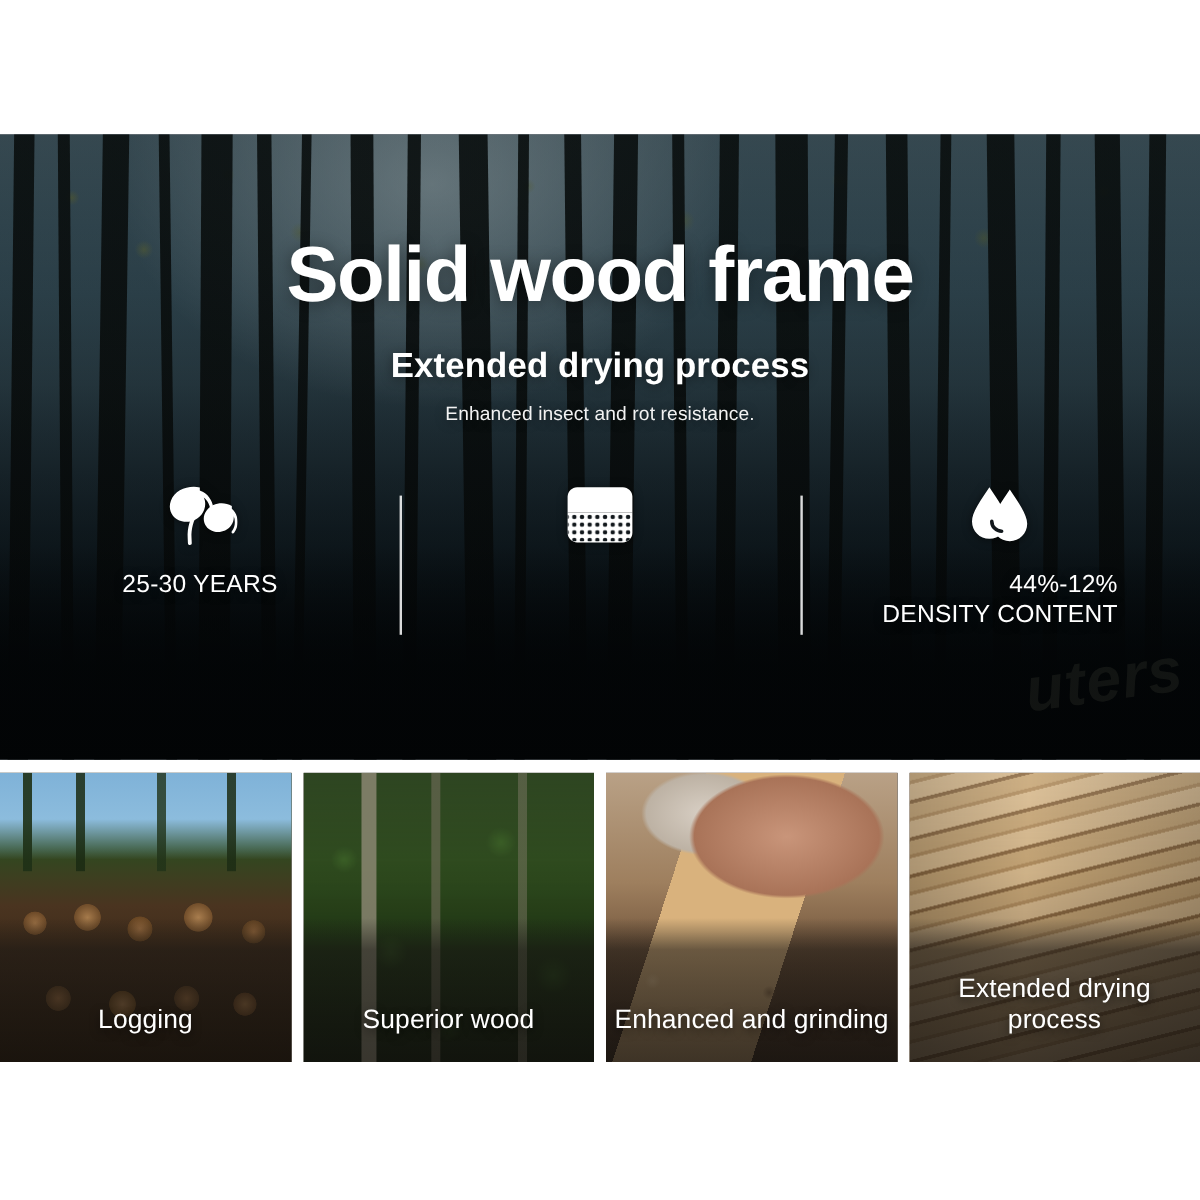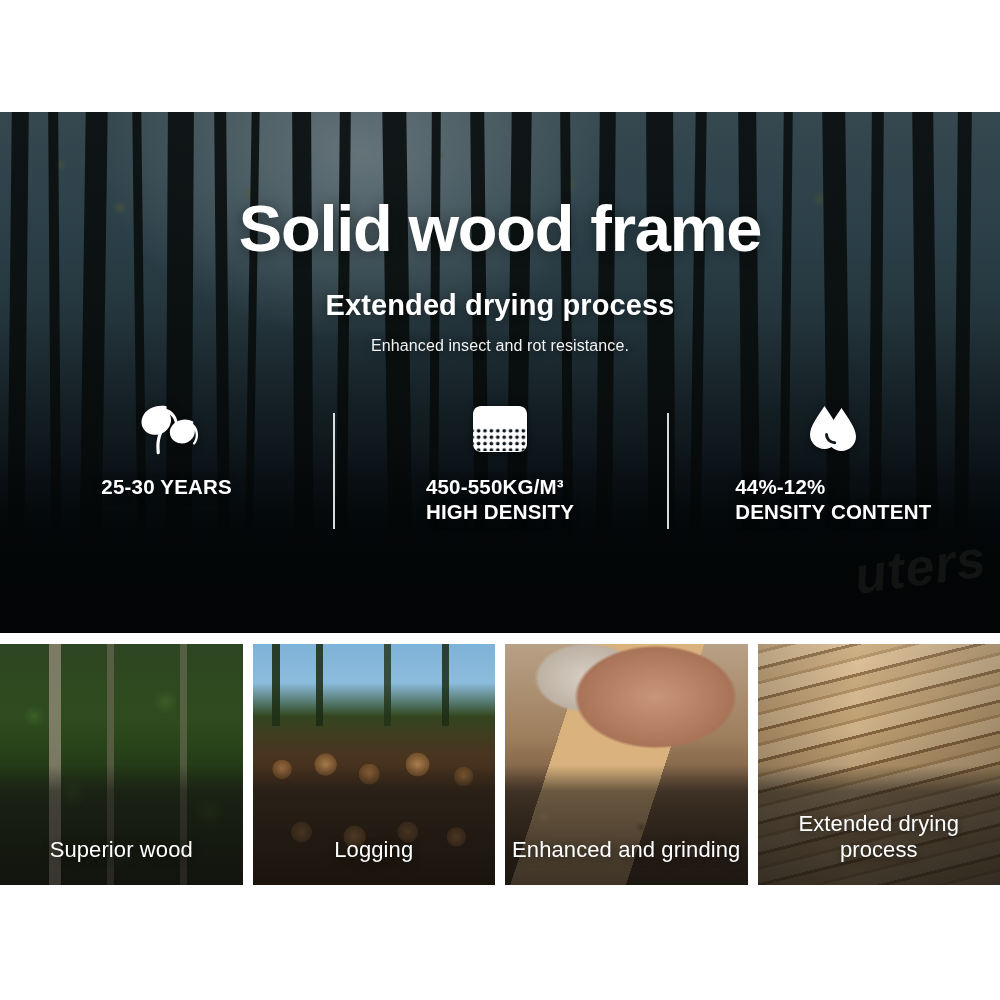--- a/index.html
+++ b/index.html
@@ -103,22 +103,22 @@
   .feature + .feature::before {
     content:""; position:absolute; left:0; top:15px;
     width:2px; height:116px; background:rgba(255,255,255,.85);
   }
   .ficon {
     height:64px; display:flex; align-items:center; justify-content:center;
     margin-bottom:12px;
   }
   .ficon svg { display:block; filter:drop-shadow(0 1px 4px rgba(0,0,0,.5)); }
   .ftext {
-    font-size:20.5px; font-weight:700; line-height:1.22;
-    letter-spacing:.2px; text-align:left;
+    font-size:20.5px; font-weight:400; line-height:1.22;
+    letter-spacing:.2px; text-align:right;
     text-shadow:0 2px 8px rgba(0,0,0,.55);
   }
   .ftext .l2 { display:block; }
 
   
   .strip {
     position:absolute; left:0; top:644px; width:1000px; height:241px;
     display:flex; gap:10px;
   }
   .card { position:relative; flex:1 1 0; overflow:hidden; background:#2b2620; }
@@ -279,24 +279,20 @@
               <defs>
                 <pattern id="holes" x="0" y="0" width="6.4" height="6.4" patternUnits="userSpaceOnUse">
                   <circle cx="3.2" cy="3.2" r="1.85" fill="#12181c"></circle>
                 </pattern>
               </defs>
               <path d="M4 12c0-4.4 3.6-8 8-8h38c4.4 0 8 3.6 8 8v13H4z" fill="#ffffff"></path>
               <path d="M4 25h54v17c0 4.4-3.6 8-8 8H12c-4.4 0-8-3.6-8-8z" fill="#ffffff"></path>
               <path d="M4 26.5h54v16c0 3.6-2.9 6.5-6.5 6.5h-41C6.9 49 4 46.1 4 42.5z" fill="url(#holes)"></path>
             </svg>
           </div>
-          <div class="ftext">
-            <span>450-550KG/M³</span>
-            <span class="l2">HIGH DENSITY</span>
-          </div>
         </div>
 
         <div class="feature">
           <div class="ficon">
             <svg width="62" height="56" viewBox="0 0 62 56" fill="#ffffff">
               <path d="M22.5 4C16 14 8 24.5 8 32.5 8 40.5 14.5 47 22.5 47S37 40.5 37 32.5C37 24.5 29 14 22.5 4z"></path>
               <path d="M39.5 6C33 16 25 26.5 25 34.5 25 42.5 31.5 49 39.5 49S54 42.5 54 34.5C54 26.5 46 16 39.5 6z"></path>
               <path d="M24.5 32.5c0 4.5 3.7 8.2 8.2 8.2" fill="none" stroke="#12181c" stroke-width="3" stroke-linecap="round"></path>
             </svg>
           </div>
@@ -307,29 +303,29 @@
         </div>
 
 
       </div>
     </div>
   </div>
 
   <div class="strip">
 
     <div class="card">
+      <div class="img img-logs"></div>
+      <div class="caption-band"></div>
+      <div class="caption">Logging</div>
+    </div>
+
+    <div class="card">
       <div class="img img-forest"></div>
       <div class="caption-band"></div>
       <div class="caption">Superior wood</div>
-    </div>
-
-    <div class="card">
-      <div class="img img-logs"></div>
-      <div class="caption-band"></div>
-      <div class="caption">Logging</div>
     </div>
 
     <div class="card">
       <div class="img img-polish"></div>
       <div class="caption-band"></div>
       <div class="caption">Enhanced and grinding</div>
     </div>
 
     <div class="card">
       <div class="img img-timber"></div>

